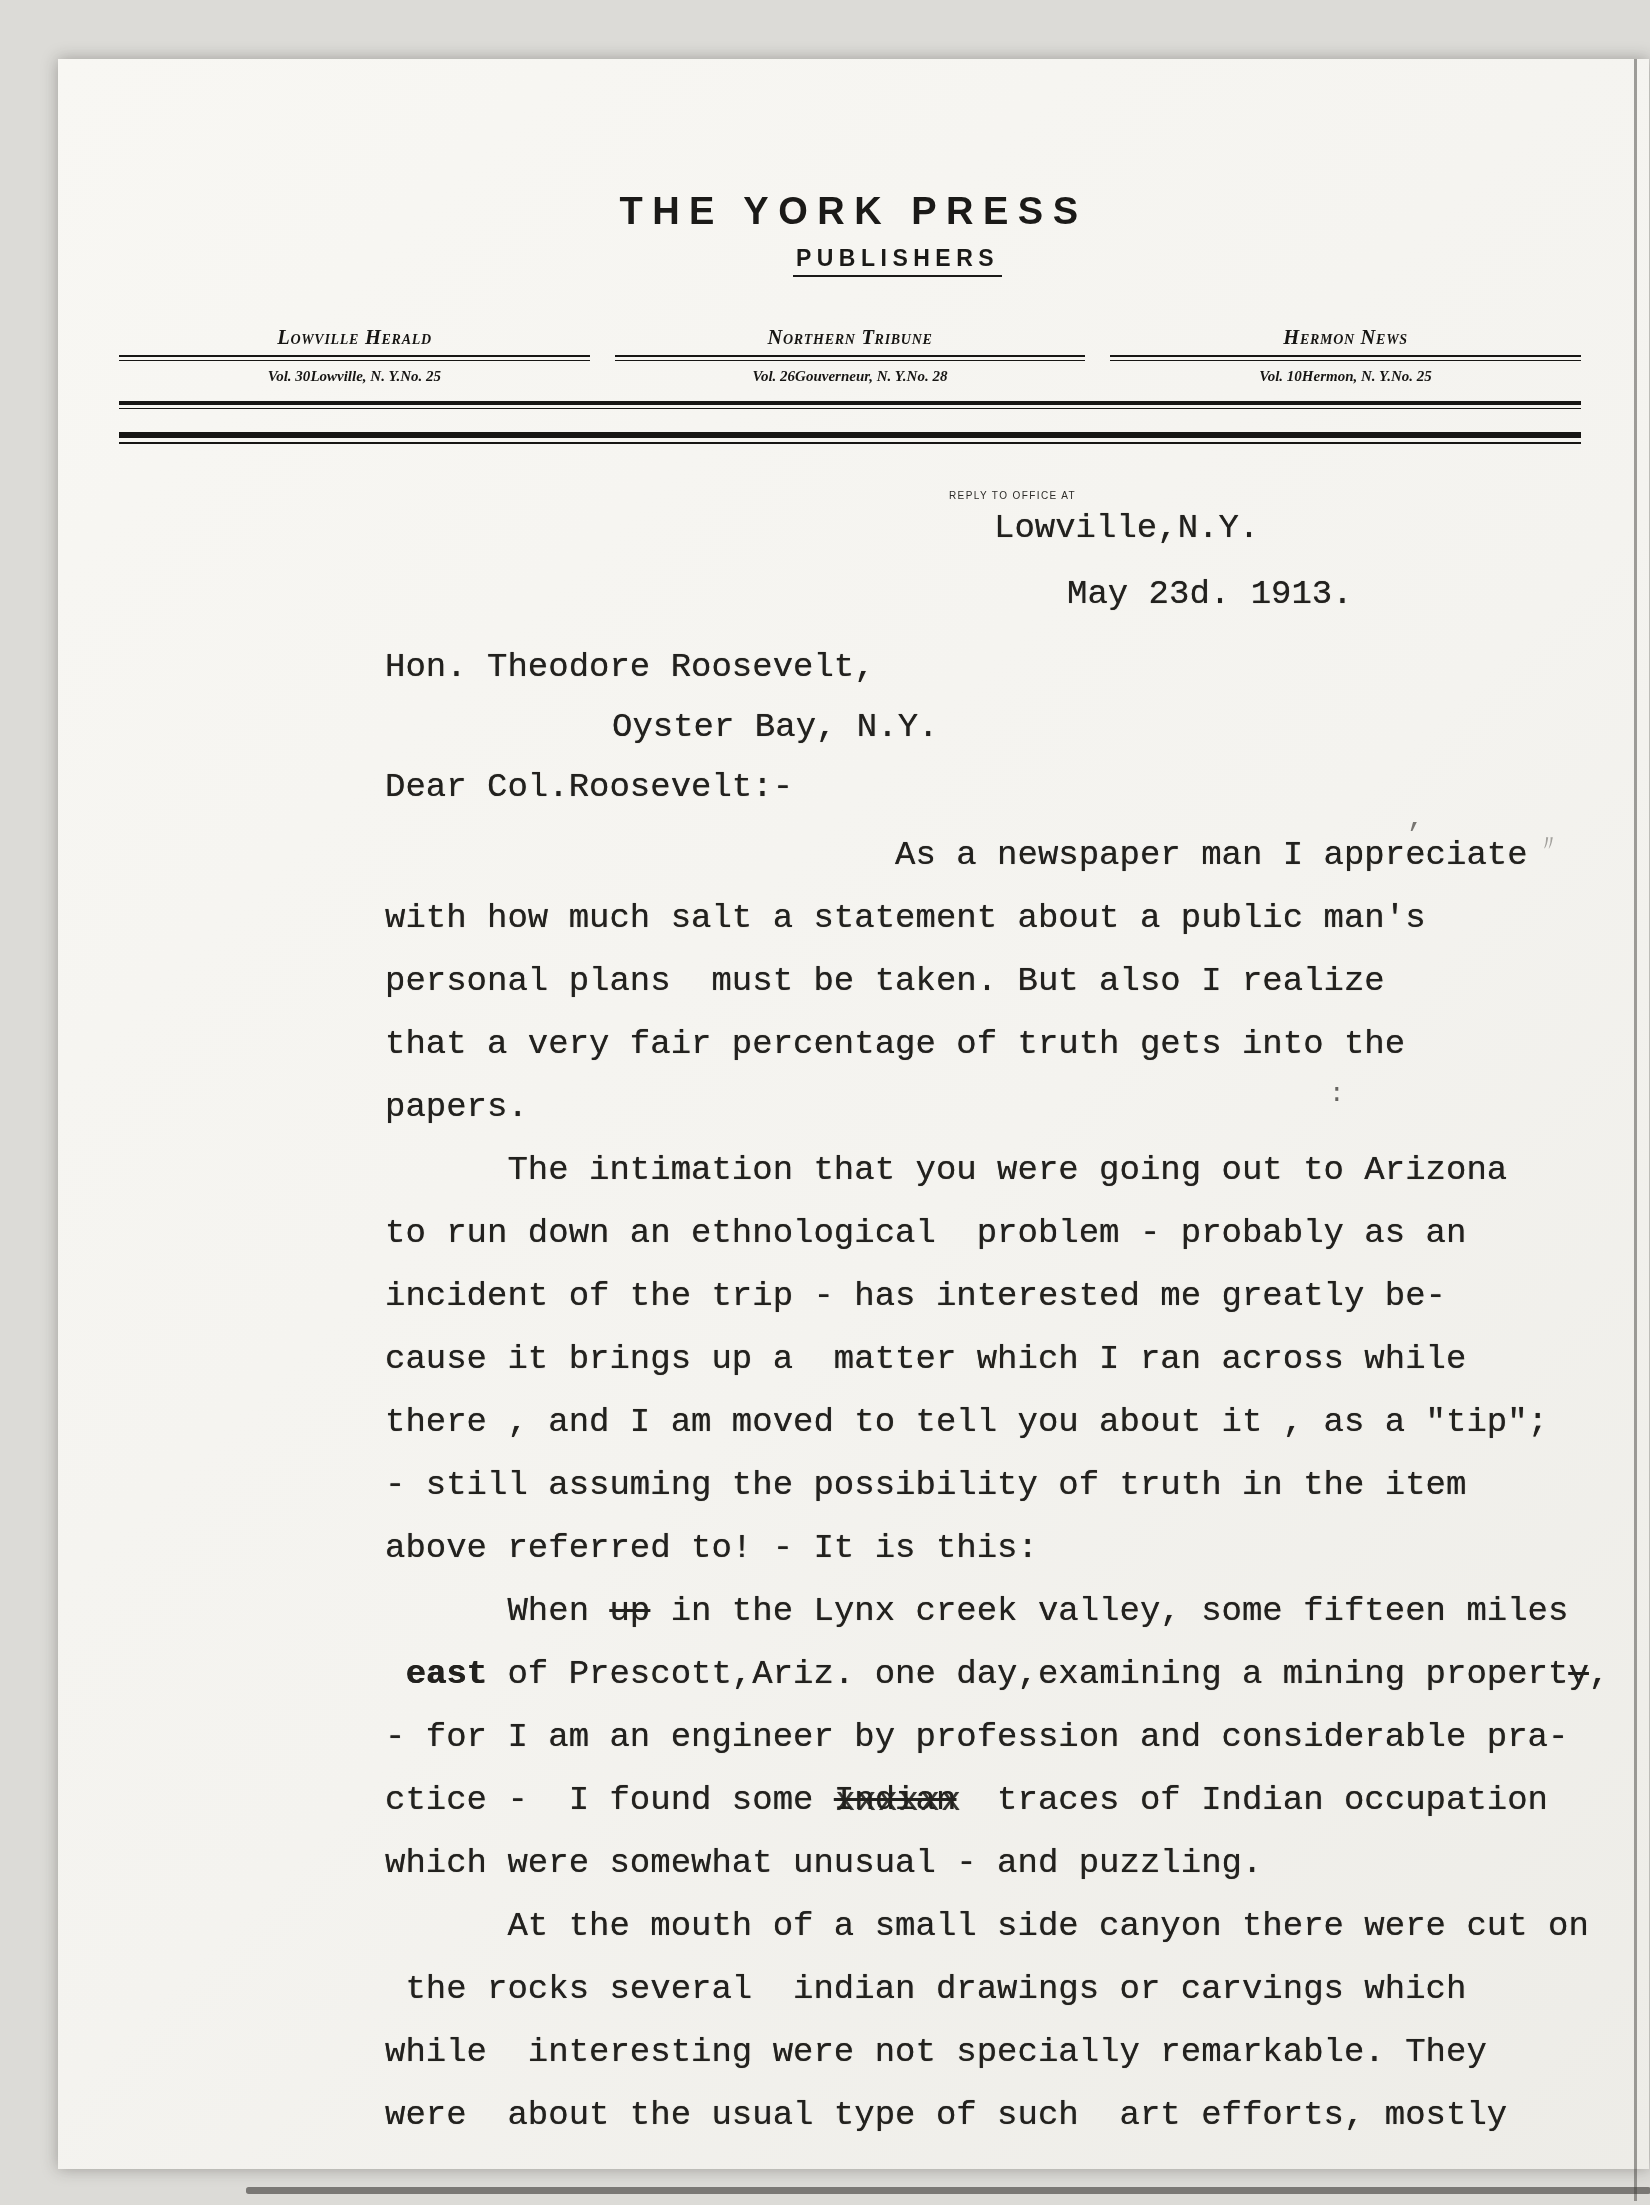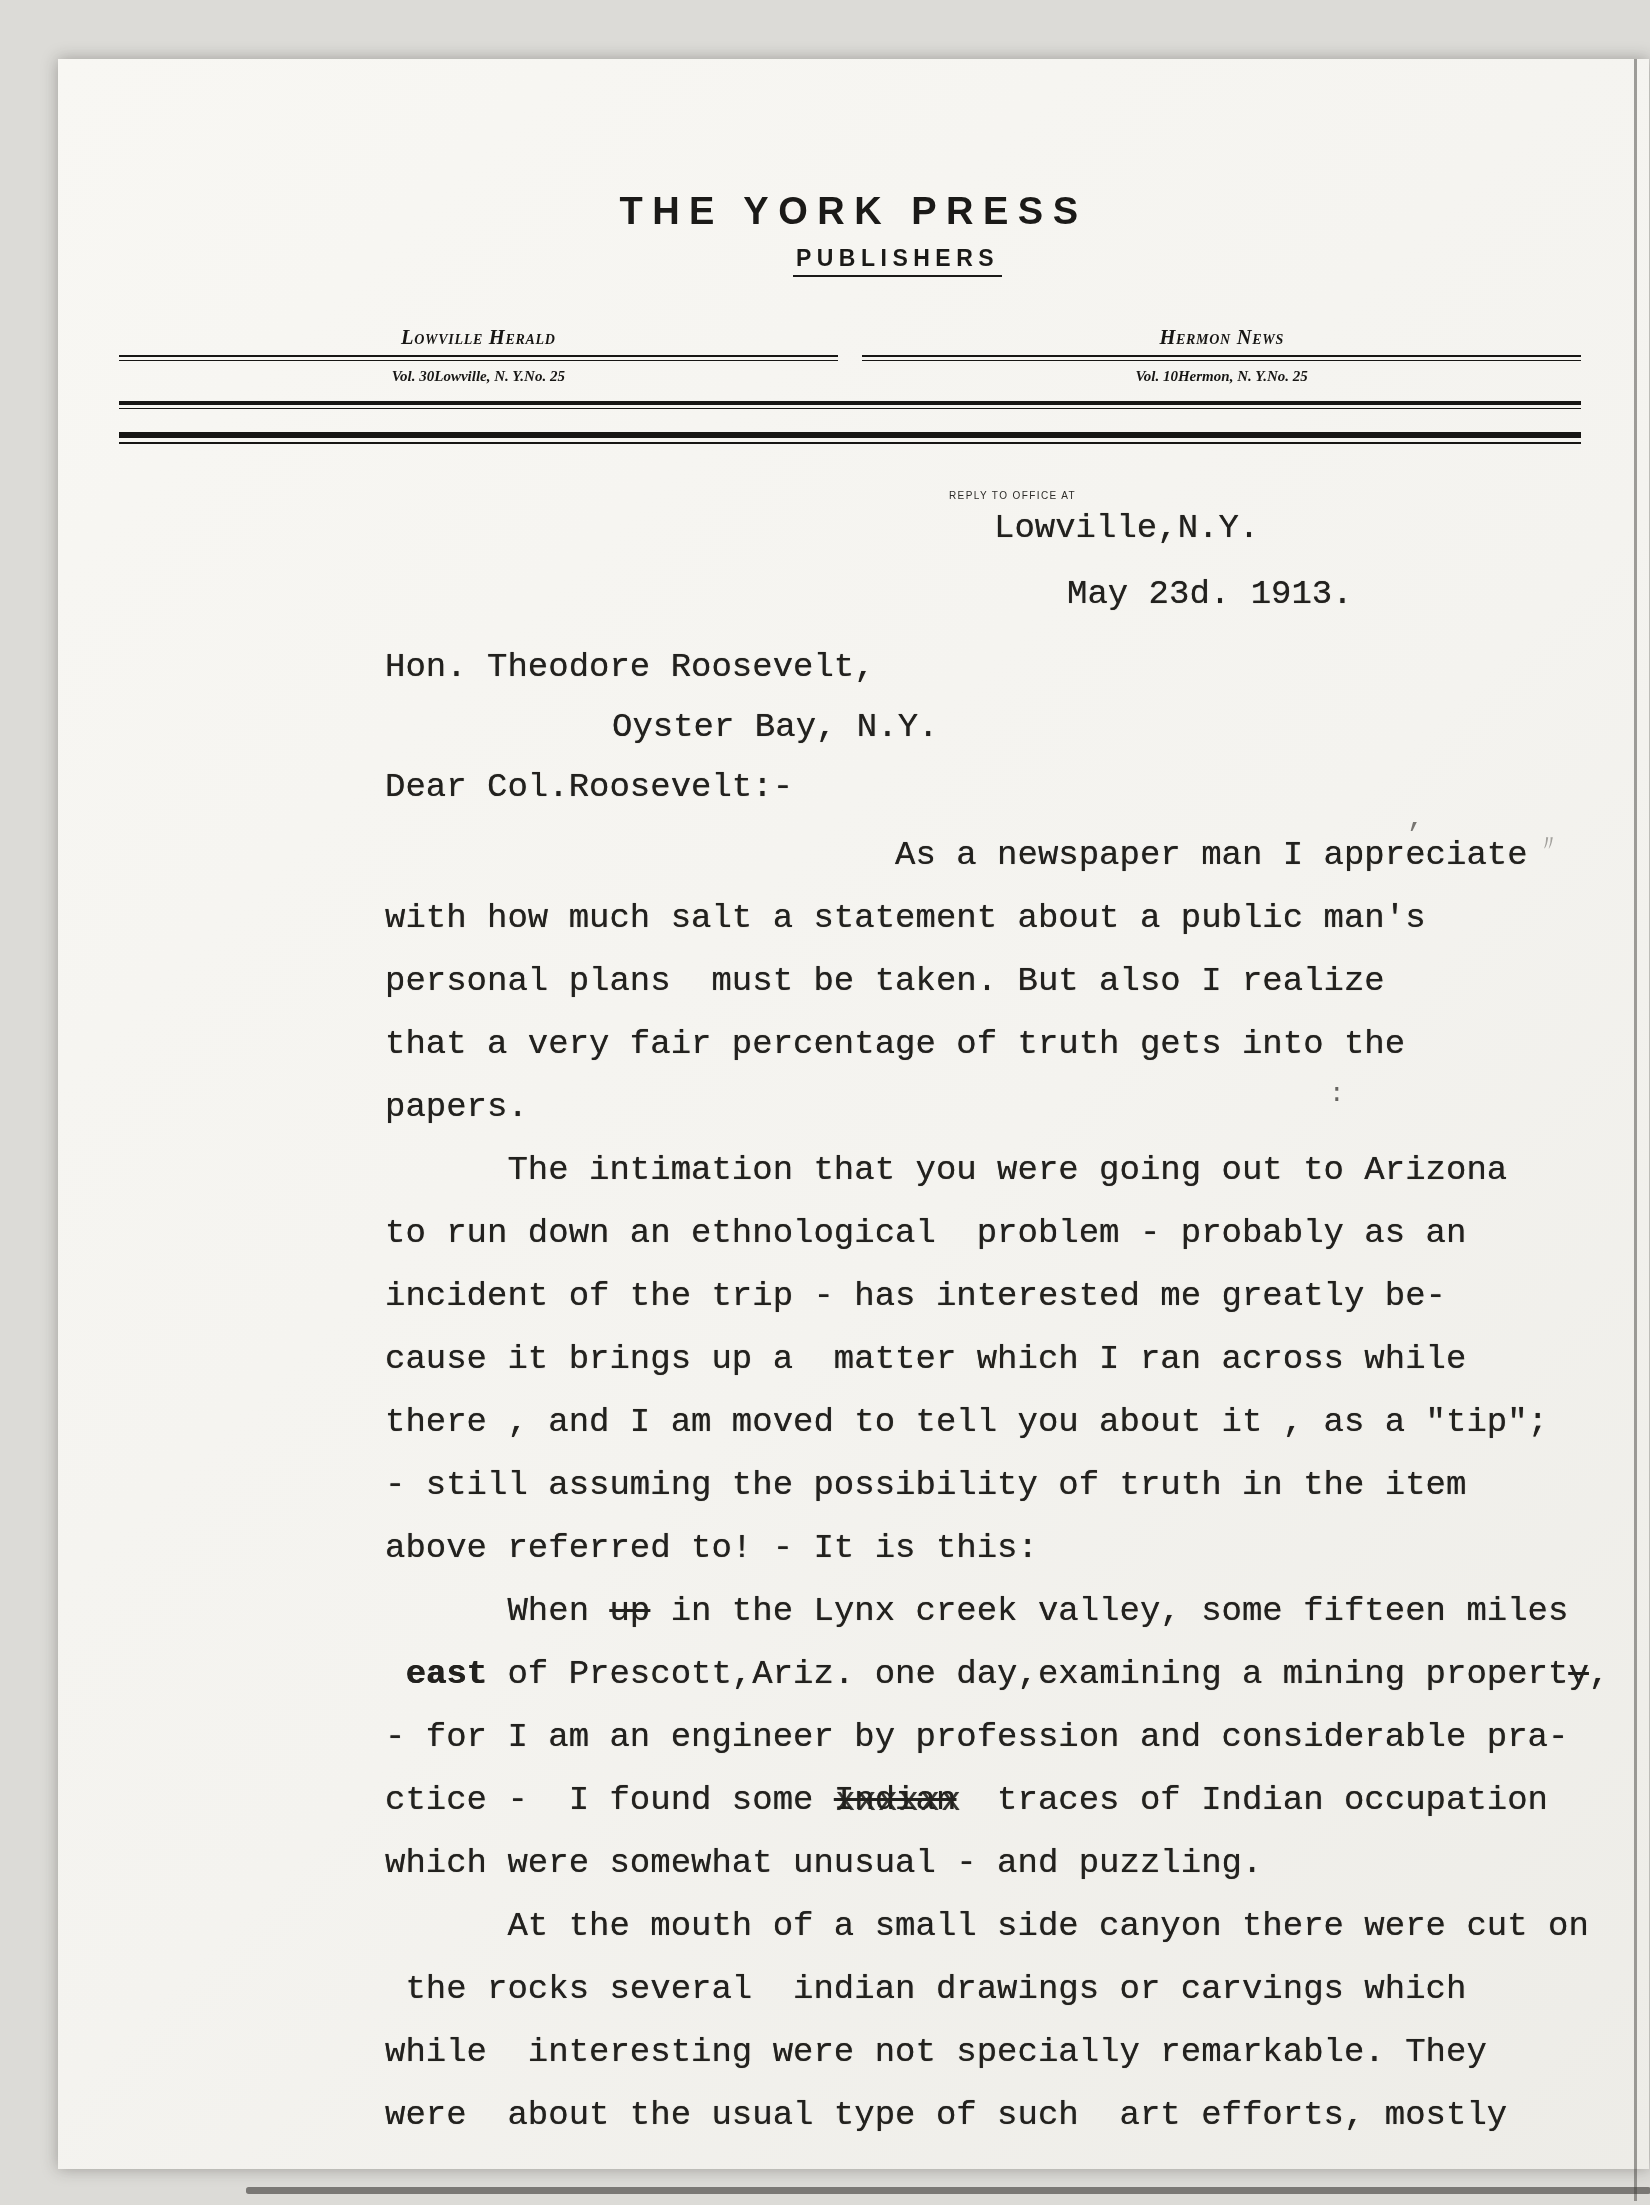--- a/index.html
+++ b/index.html
@@ -92,20 +92,29 @@
         <div class="mh-col">
           <div class="mh-name">Lowville Herald</div>
           <div class="mh-rule"></div>
           <div class="mh-vol-row">
             <span>Vol. 30</span>
             <span>Lowville, N. Y.</span>
             <span>No. 25</span>
           </div>
         </div>
         <div class="mh-col">
+          <div class="mh-name">Northern Tribune</div>
+          <div class="mh-rule"></div>
+          <div class="mh-vol-row">
+            <span>Vol. 26</span>
+            <span>Gouverneur, N. Y.</span>
+            <span>No. 28</span>
+          </div>
+        </div>
+        <div class="mh-col">
           <div class="mh-name">Hermon News</div>
           <div class="mh-rule"></div>
           <div class="mh-vol-row">
             <span>Vol. 10</span>
             <span>Hermon, N. Y.</span>
             <span>No. 25</span>
           </div>
         </div>
       </div>
 

